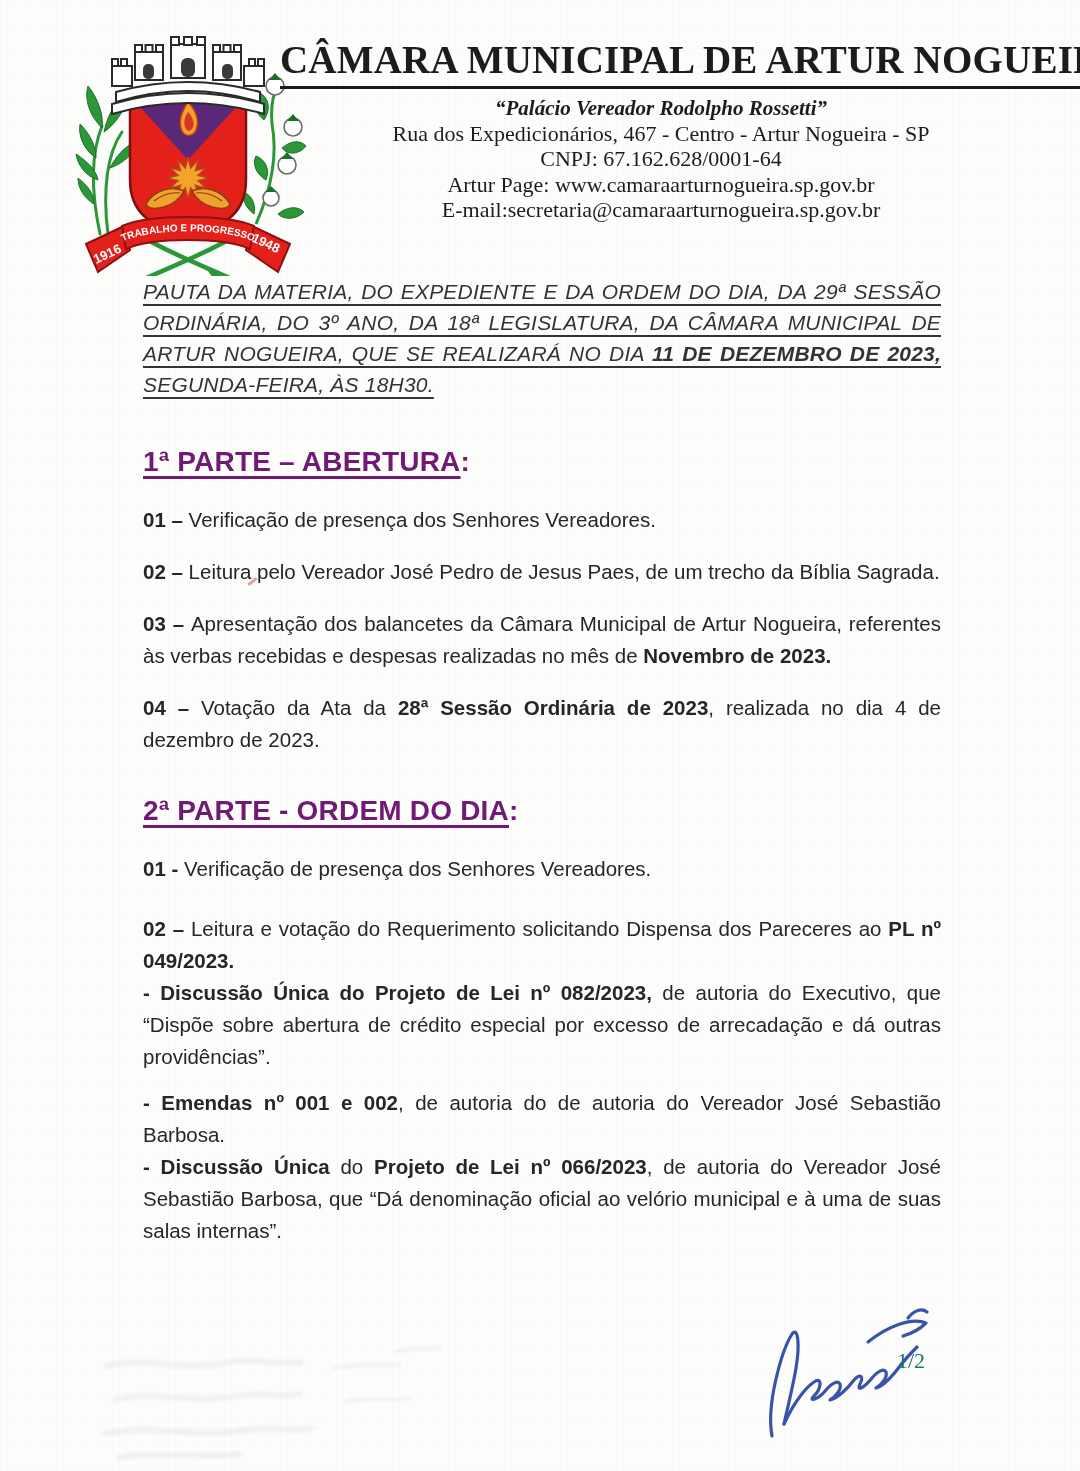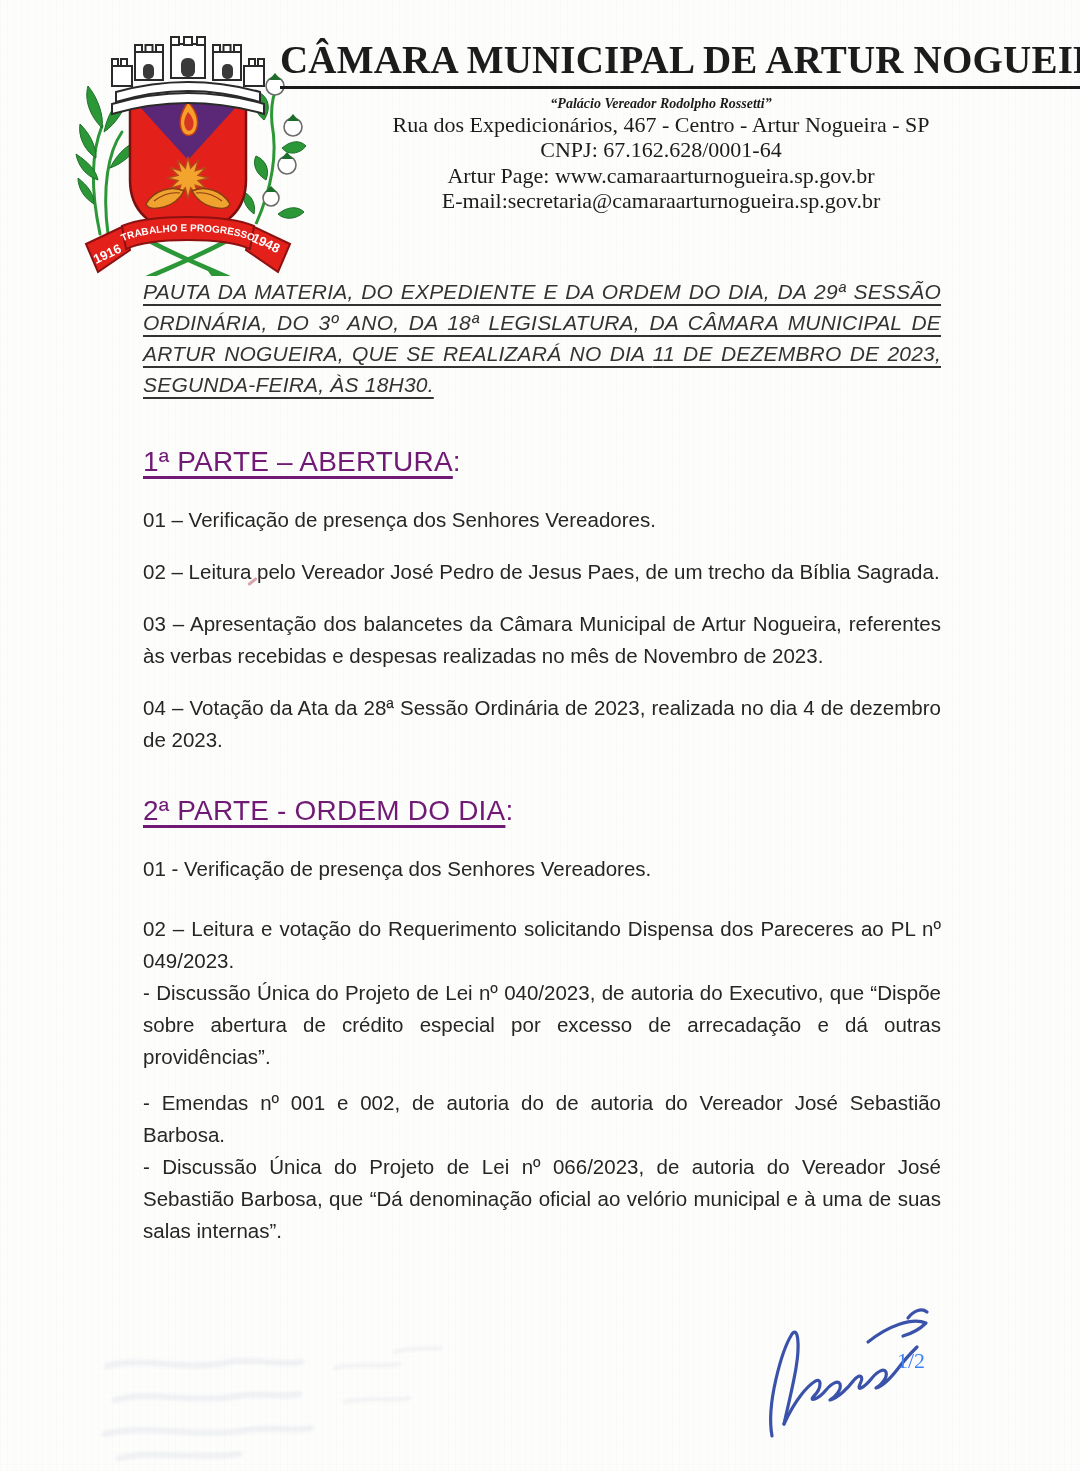--- a/index.html
+++ b/index.html
@@ -28,21 +28,21 @@
     font-family:"Liberation Serif","DejaVu Serif",serif;
     color:#1c1c1c;
   }
   .org-title{
     display:inline-block;margin:0;
     font-size:39px;font-weight:700;letter-spacing:.2px;line-height:1.05;
     border-bottom:3px solid #1a1a1a;padding-bottom:5px;
     white-space:nowrap;
   }
   .palace{
-    margin-top:7px;font-size:14px;font-weight:700;font-style:italic;
+    margin-top:7px;font-size:21px;font-weight:700;font-style:italic;
   }
   .addr{font-size:22px;line-height:25.5px;}
   .addr-block{}
 
   
   .doc-body{
     position:absolute;left:143px;top:276px;width:798px;
     font-size:20.5px;line-height:32px;
   }
   .intro{
@@ -58,33 +58,33 @@
   h2.part2{margin-top:40px;}
   .u{
     text-decoration:underline;text-decoration-thickness:2.5px;
     text-underline-offset:5px;text-decoration-skip-ink:none;
   }
   p.item{margin:20px 0 0;text-align:justify;}
   h2.part + p.item{margin-top:27px;}
   .block{margin-top:28px;}
   .block2{margin-top:14px;}
   .block p.item{margin:0;}
-  b{font-weight:400;margin-top:24px;}
+  b{font-weight:700;margin-top:24px;}
 
   
   .pen-tick{
     position:absolute;left:247px;top:580px;width:11px;height:3px;
     background:rgba(186,96,104,.55);border-radius:2px;
     transform:rotate(-38deg);
   }
   .signature{position:absolute;left:760px;top:1284px;}
   .pagenum{
     position:absolute;left:897px;top:1348px;
     font-family:"Liberation Serif","DejaVu Serif",serif;
-    font-size:22px;color:#3b82f6;
+    font-size:22px;color:#0f766e;
   }
   .bleed{position:absolute;left:95px;top:1338px;opacity:.75;filter:blur(1.5px);}
 </style>
 </head>
 <body>
 
 <div class="page">
 
   <svg class="crest" width="300" height="248" viewBox="0 0 300 248">
     <defs>
@@ -213,21 +213,21 @@
     <h2 class="part"><b class="u">1ª PARTE – ABERTURA</b><b>:</b></h2>
     <p class="item"><b>01 – </b><span>Verificação de presença dos Senhores Vereadores.</span></p>
     <p class="item"><b>02 – </b><span>Leitura pelo Vereador José Pedro de Jesus Paes, de um trecho da Bíblia Sagrada.</span></p>
     <p class="item"><b>03 – </b><span>Apresentação dos balancetes da Câmara Municipal de Artur Nogueira, referentes às verbas recebidas e despesas realizadas no mês de </span><b>Novembro de 2023.</b></p>
     <p class="item"><b>04 – </b><span>Votação da Ata da </span><b>28ª Sessão Ordinária de 2023</b><span>, realizada no dia 4 de dezembro de 2023.</span></p>
 
     <h2 class="part part2"><b class="u">2ª PARTE - ORDEM DO DIA</b><b>:</b></h2>
     <p class="item"><b>01 - </b><span>Verificação de presença dos Senhores Vereadores.</span></p>
     <div class="block">
       <p class="item"><b>02 – </b><span>Leitura e votação do Requerimento solicitando Dispensa dos Pareceres ao </span><b>PL nº 049/2023.</b></p>
-      <p class="item"><b>- Discussão Única do Projeto de Lei nº 040/2023,</b><span> de autoria do Executivo, que “Dispõe sobre abertura de crédito especial por excesso de arrecadação e dá outras providências”.</span></p>
+      <p class="item"><b>- Discussão Única do Projeto de Lei nº 082/2023,</b><span> de autoria do Executivo, que “Dispõe sobre abertura de crédito especial por excesso de arrecadação e dá outras providências”.</span></p>
     </div>
     <div class="block block2">
       <p class="item"><b>- Emendas nº 001 e 002</b><span>, de autoria do de autoria do Vereador José Sebastião Barbosa.</span></p>
       <p class="item"><b>- Discussão Única</b><span> do </span><b>Projeto de Lei nº 066/2023</b><span>, de autoria do Vereador José Sebastião Barbosa, que “Dá denominação oficial ao velório municipal e à uma de suas salas internas”.</span></p>
     </div>
   </main>
 
   <div class="pen-tick"></div>
 
   <svg class="signature" width="175" height="165" viewBox="0 0 175 165">

